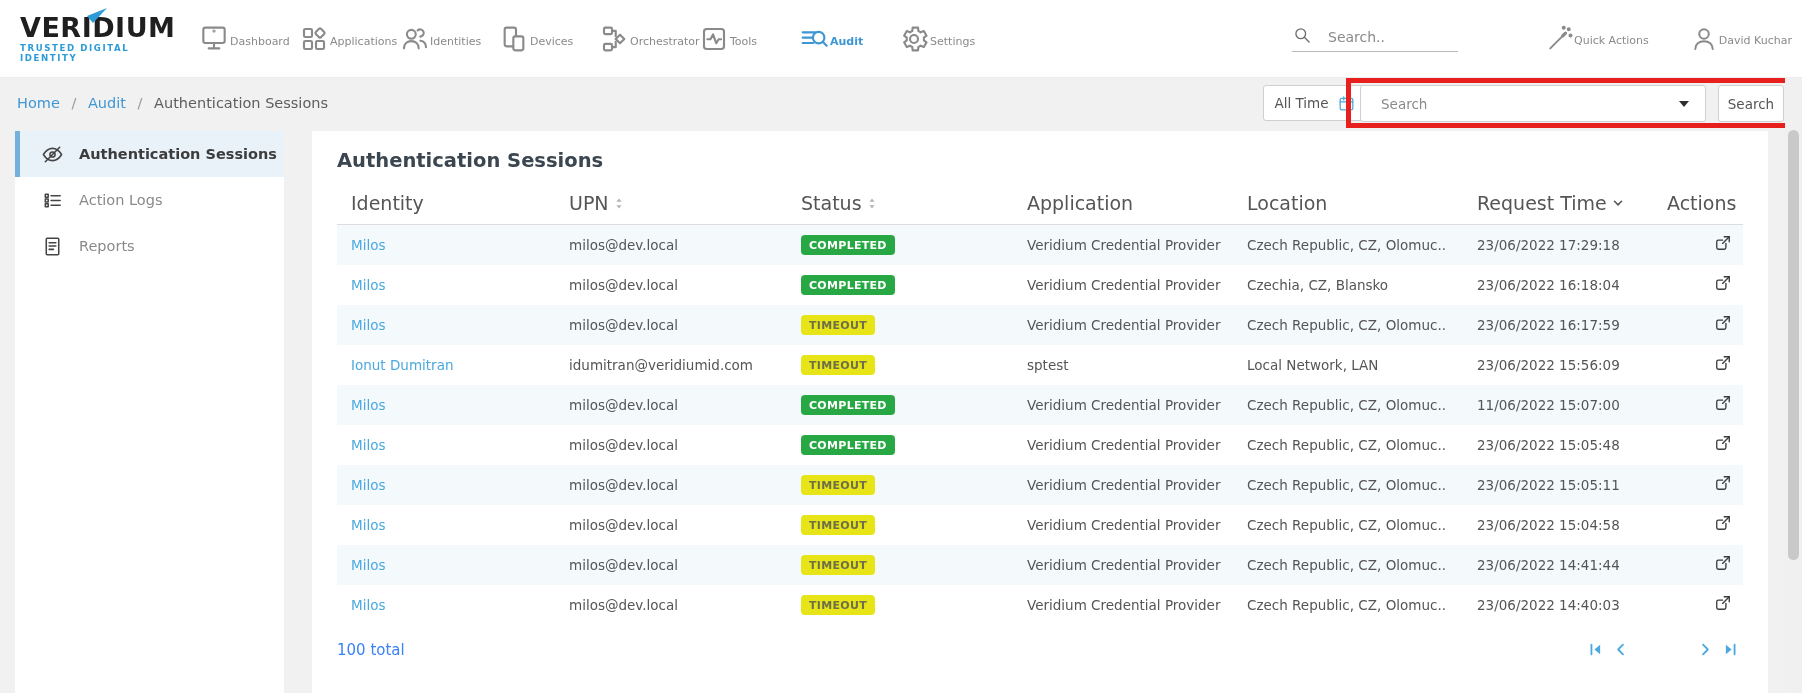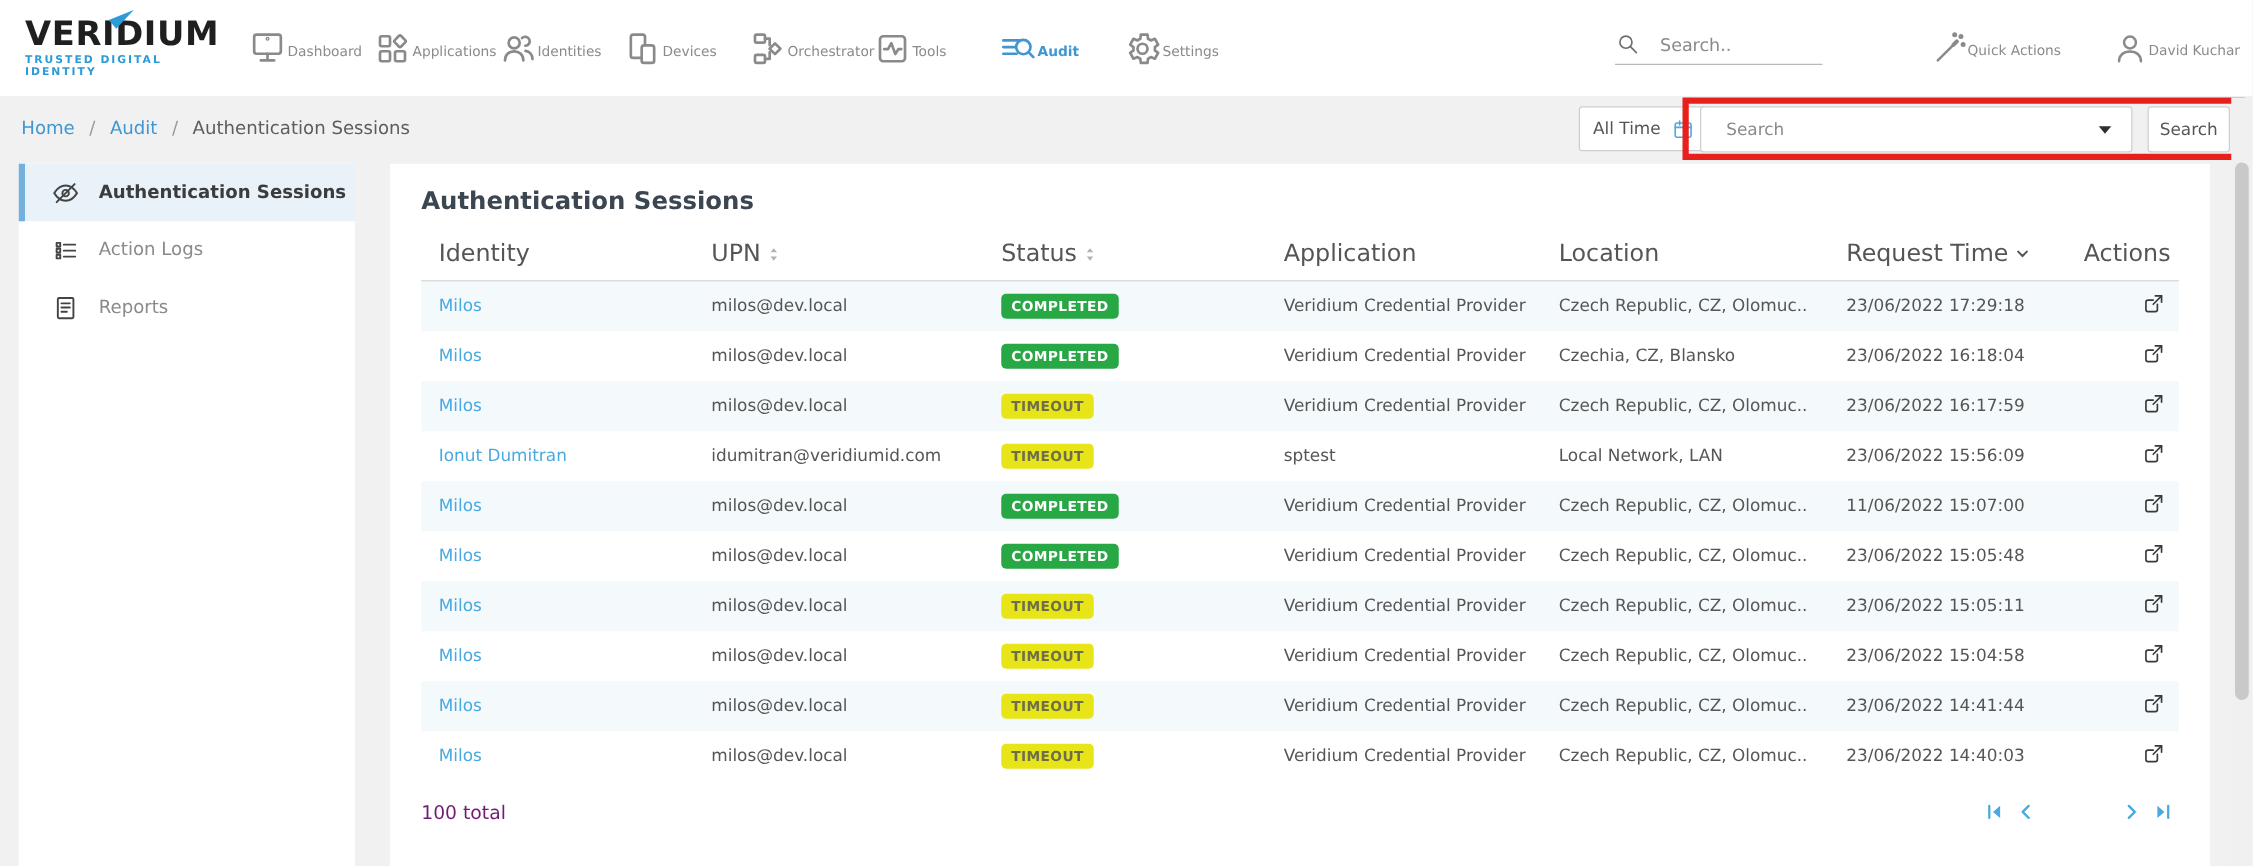--- a/index.html
+++ b/index.html
@@ -80,21 +80,21 @@
   td.cell-identity, th.col-identity { padding-left:14px !important; }
   td.cell-identity a { color:#4aa9e0; text-decoration:none; cursor:pointer; }
   th.col-actions, td.cell-actions { text-align:right; padding-right:10px !important; }
   .badge { display:inline-block; font-size:11px; font-weight:bold; padding:4px 8px 3px; border-radius:4px; letter-spacing:.3px; }
   .badge.completed { background:#28a745; color:#fff; }
   .badge.timeout { background:#e7e417; color:#6e6e49; }
   .action-icon { display:inline-flex; width:20px; height:20px; color:#3a3a3a; cursor:pointer; }
   .action-icon svg { width:20px; height:20px; }
 
   .card-footer { display:flex; align-items:center; justify-content:space-between; margin:16px 25px 0; }
-  .total-label { font-size:15px; color:#701a75; }
+  .total-label { font-size:15px; color:#3b82f6; }
   .pagination { display:flex; align-items:center; }
   .page-nav { width:15px; height:15px; color:#4aa9e0; margin:0 5px; cursor:pointer; display:inline-flex; }
   .page-nav svg { width:15px; height:15px; }
   .page-num { font-size:14.5px; color:#4aa9e0; margin:0 6px; cursor:pointer; }
   .page-num.active { color:#2a72ab; font-weight:bold; }
 
   
   .scroll-track { position:absolute; right:0; top:78px; width:17px; height:615px; background:#f0f0f0; }
   .scroll-thumb { position:absolute; right:3px; top:52px; width:11px; height:430px; background:#c9c9c9; border-radius:6px; }
 </style>

